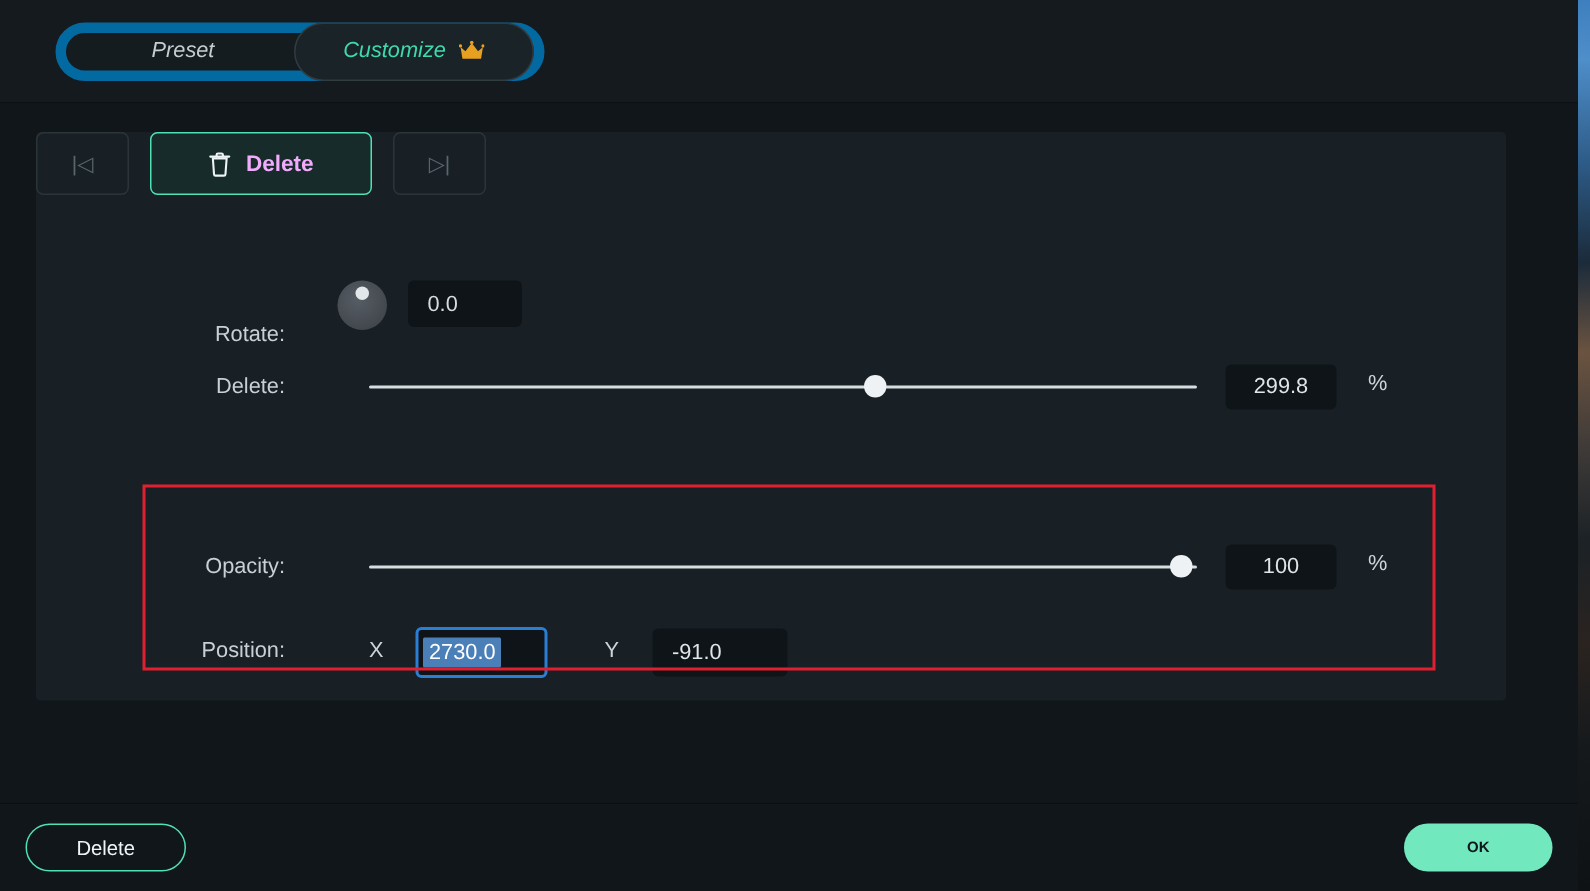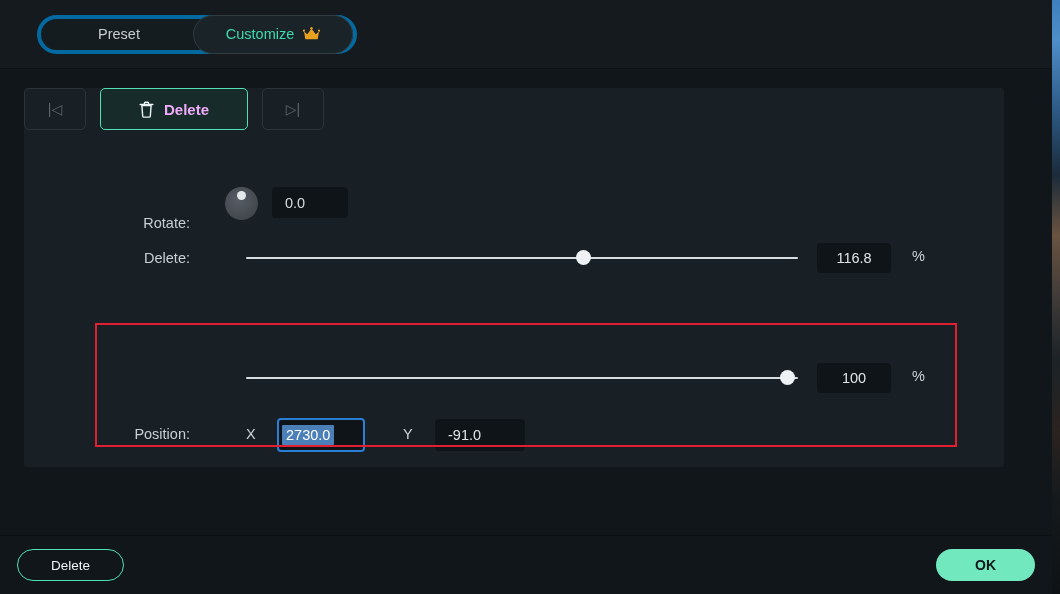--- a/index.html
+++ b/index.html
@@ -40,25 +40,26 @@
     border-bottom: 1px solid #0c1114;
     display: flex;
     align-items: center;
     padding-left: 37px;
     flex-shrink: 0;
   }
   #seg {
     display: flex;
     align-items: center;
     height: 39px;
-    border: 4px solid #0369a1;
+    border: 7px solid #0369a1;
     border-radius: 20px;
     background: #151c20;
     overflow: visible;
     position: relative;
+    font-style: italic;
   }
   .seg-btn {
     height: 39px;
     display: flex;
     align-items: center;
     justify-content: center;
     gap: 9px;
     font-size: 14.5px;
     cursor: pointer;
     border-radius: 20px;
@@ -238,21 +239,21 @@
     background: transparent;
     color: #eef3f5; font-size: 13.5px;
     display: flex; align-items: center; justify-content: center;
     cursor: pointer;
   }
   #footer-spacer { flex: 1; }
   #ok-btn {
     width: 99px; height: 32px;
     border-radius: 16px;
     background: #72e8bf;
-    color: #10161a; font-size: 14px; font-weight: bold;
+    color: #10161a; font-size: 10px; font-weight: bold;
     display: flex; align-items: center; justify-content: center;
     cursor: pointer;
   }
 </style>
 </head>
 <body>
 
 <div id="bg-sliver"></div>
 
 <div id="dialog">
@@ -300,35 +301,36 @@
           <div id="rotate-knob-dot"></div>
         </div>
         <div id="rotate-value">0.0</div>
       </div>
 
       <div class="row slider-row" id="scale-row">
         <div class="rlabel srow-label">Delete:</div>
         <div class="track">
           <div class="knob" id="scale-knob" style="left: 61%;"></div>
         </div>
-        <div class="valbox">116.8</div>
+        <div class="valbox">299.8</div>
         <div class="unit">%</div>
       </div>
 
       <div class="row" id="position-row">
         <div class="rlabel" id="position-label">Position:</div>
         <div class="axis-letter" id="axis-x">X</div>
         <div id="pos-x-field">
           <span id="pos-x-value">2730.0</span>
         </div>
         <div class="axis-letter" id="axis-y">Y</div>
         <div id="pos-y-field">-91.0</div>
       </div>
 
       <div class="row slider-row" id="opacity-row">
+        <div class="rlabel srow-label">Opacity:</div>
         <div class="track">
           <div class="knob" id="opacity-knob" style="left: 98%;"></div>
         </div>
         <div class="valbox">100</div>
         <div class="unit">%</div>
       </div>
 
     </div>
 
     <div id="annotation-box"></div>

